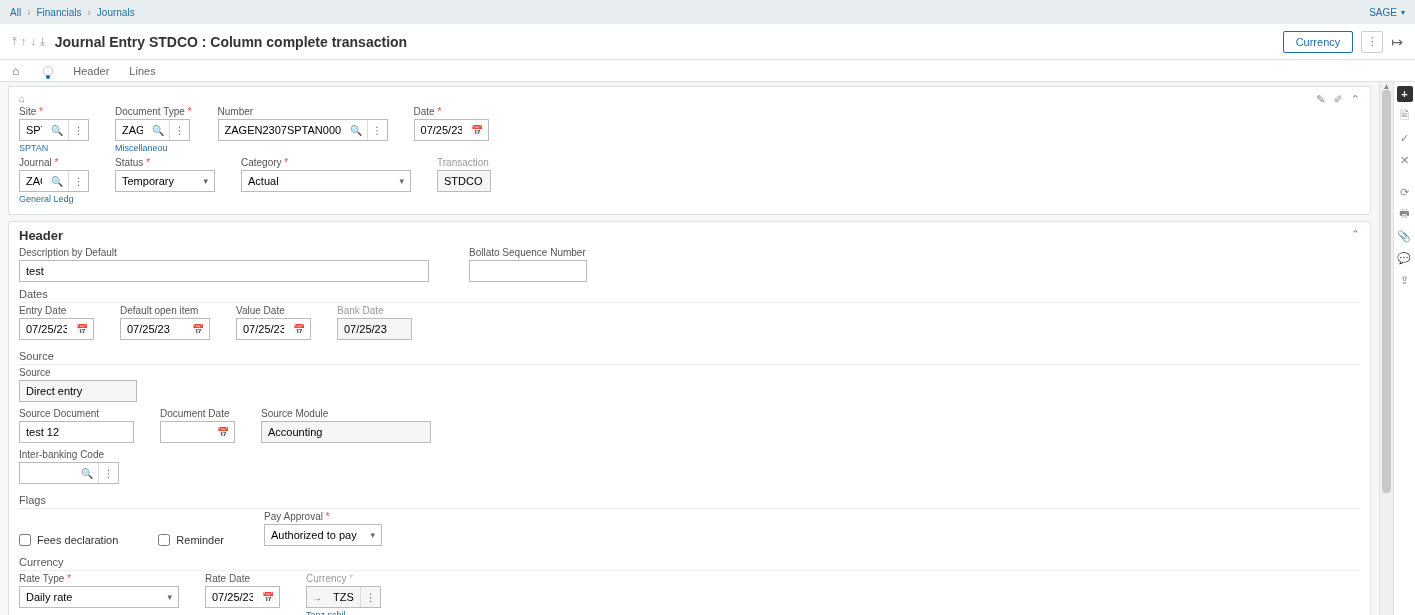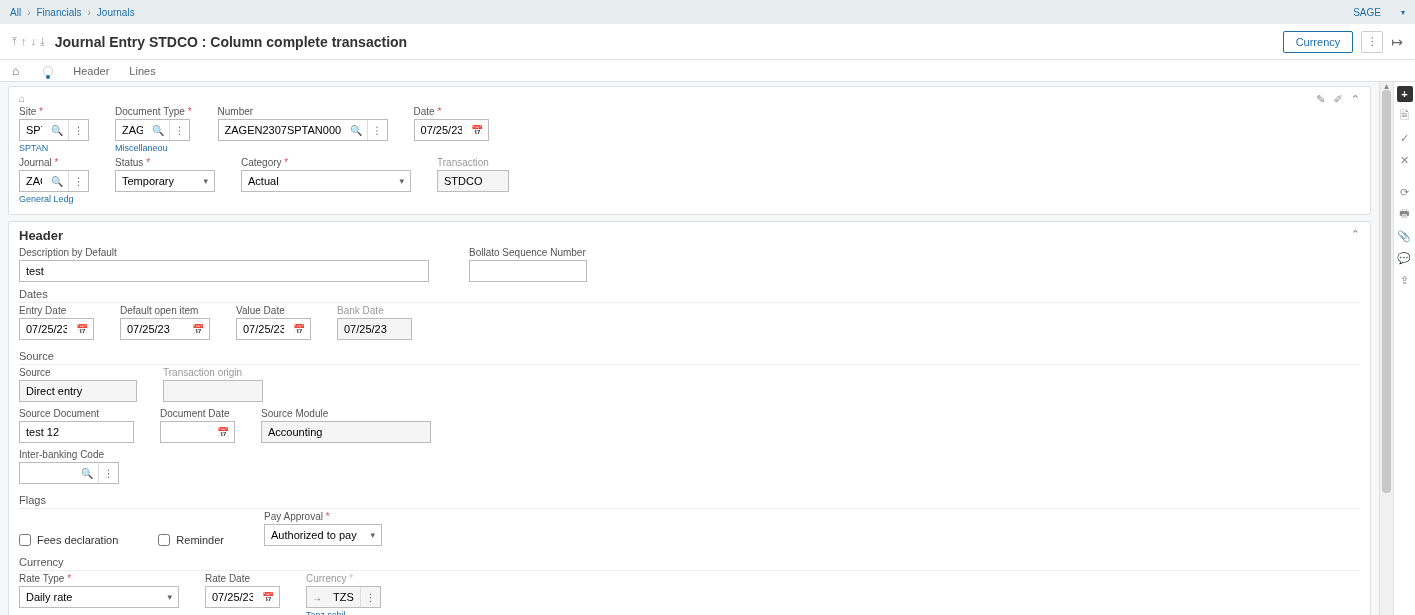--- a/index.html
+++ b/index.html
@@ -2,21 +2,21 @@
 <html><head>
 <meta charset="utf-8">
 <style>
 * { box-sizing: border-box; margin: 0; padding: 0; font-family: Arial, Helvetica, sans-serif; }
 body { background: #f5f7f8; font-size: 11px; color: #333; }
 
 .topbar { height: 18px; background: #e8eef0; display: flex; align-items: center; padding: 12px 10px; justify-content: space-between; }
 .breadcrumb { display: flex; align-items: center; gap: 6px; color: #1e6ea7; font-size: 10px; }
 .breadcrumb a { color: #1e6ea7; text-decoration: none; cursor: pointer; }
 .breadcrumb .sep { color: #999; }
-.sage-link { color: #1e6ea7; font-size: 10px; cursor: pointer; display: flex; align-items: center; gap: 20px; }
+.sage-link { color: #1e6ea7; font-size: 10px; cursor: pointer; display: flex; align-items: center; gap: 4px; }
 
 .titlebar { background: #fff; height: 36px; display: flex; align-items: center; padding: 0 12px; border-bottom: 1px solid #e0e0e0; justify-content: space-between; }
 .title-left { display: flex; align-items: center; gap: 10px; }
 .nav-arrows { display: flex; gap: 4px; color: #999; font-size: 11px; }
 .nav-arrows span { cursor: pointer; }
 .page-title { font-size: 14px; font-weight: bold; color: #333; }
 .title-right { display: flex; align-items: center; gap: 8px; }
 .btn-currency { border: 1px solid #1e6ea7; background: #fff; color: #1e6ea7; padding: 4px 12px; font-size: 11px; cursor: pointer; border-radius: 2px; }
 .btn-icon-sq { border: 1px solid #ccc; background: #fff; width: 22px; height: 22px; display: flex; align-items: center; justify-content: center; cursor: pointer; border-radius: 2px; color: #666; }
 
@@ -55,21 +55,21 @@
 .sel-wrap::after { content: '▾'; position: absolute; right: 6px; top: 50%; transform: translateY(-50%); color: #666; font-size: 9px; pointer-events: none; }
 
 .section-title { font-size: 13px; font-weight: bold; color: #333; margin-bottom: 4px; }
 .subsection { font-size: 11px; color: #555; margin: 10px 0 2px 0; padding-bottom: 2px; border-bottom: 1px solid #eee; }
 .subsection.first { margin-top: 6px; }
 
 .chk-row { display: flex; align-items: center; gap: 6px; }
 .chk-row input[type="checkbox"] { width: 12px; height: 12px; }
 
 .w70 { width: 70px; } .w115 { width: 115px; } .w170 { width: 170px; } .w100 { width: 100px; } .w130 { width: 118px; }
-.w160 { width: 160px; } .w410 { width: 410px; } .w60 { width: 72px; }
+.w160 { width: 160px; } .w410 { width: 410px; } .w60 { width: 54px; }
 .w75 { width: 75px; } .w90 { width: 90px; }
 
 </style>
 </head>
 <body>
 
 <div class="topbar">
   <div class="breadcrumb">
     <a>All</a>
     <span class="sep">›</span>
@@ -244,26 +244,20 @@
           </div>
         </div>
       </div>
 
       <div class="subsection">Source</div>
       <div class="field-row">
         <div class="field">
           <label>Source</label>
           <div class="input-wrap ro w130">
             <input readonly="" value="Direct entry" style="">
-          </div>
-        </div>
-        <div class="field">
-          <label style="color:#999;">Transaction origin</label>
-          <div class="input-wrap ro w100">
-            <input readonly="" value="" style="">
           </div>
         </div>
       </div>
       <div class="field-row" style="margin-top:6px;">
         <div class="field">
           <label>Source Document</label>
           <div class="input-wrap w115">
             <input value="test 12" style="">
           </div>
         </div>

